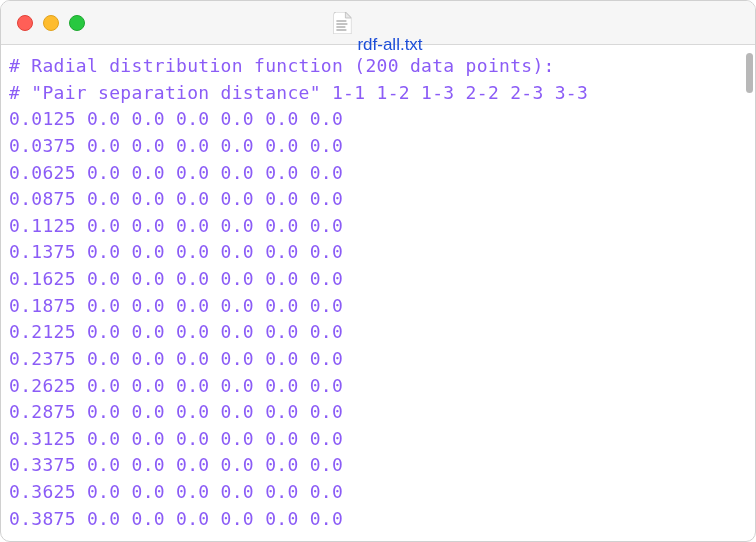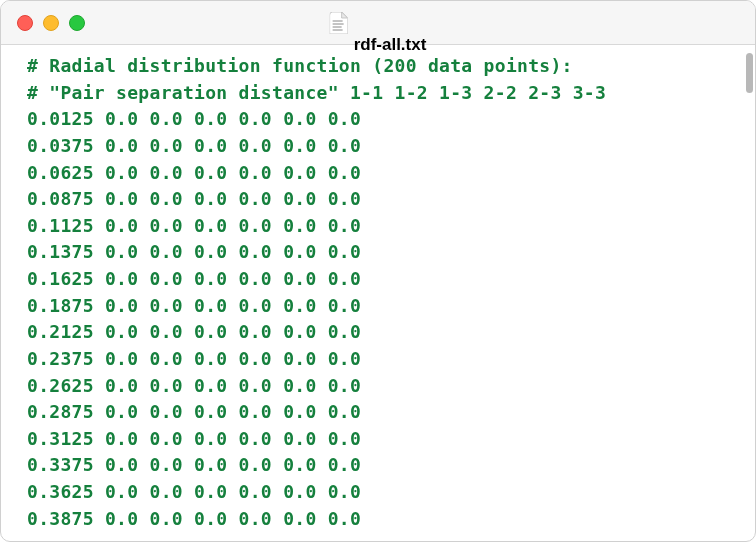--- a/index.html
+++ b/index.html
@@ -81,37 +81,36 @@
       position: relative;
     }
     
     .file-icon svg {
       width: 100%;
       height: 100%;
     }
     
     .window-title {
       font-size: 17px;
-      font-weight: 700;
-      color: #000000;
+      font-weight: 400;
+      color: #1d4ed8;
       margin-top: 45px;
     }
     
     .content {
       flex: 1;
-      padding: 8px 26px;
+      padding: 8px 8px;
       font-family: "Menlo", "Monaco", "Consolas", monospace;
       font-size: 18px;
       line-height: 1.48;
-      color: #15803d;
+      color: #8b5cf6;
       white-space: pre;
       overflow: hidden;
       letter-spacing: 0.3px;
       position: relative;
-      font-weight: bold;
     }
     
     .scrollbar {
       position: absolute;
       right: 2px;
       top: 8px;
       width: 7px;
       height: 40px;
       background: rgba(0,0,0,0.28);
       border-radius: 4px;

